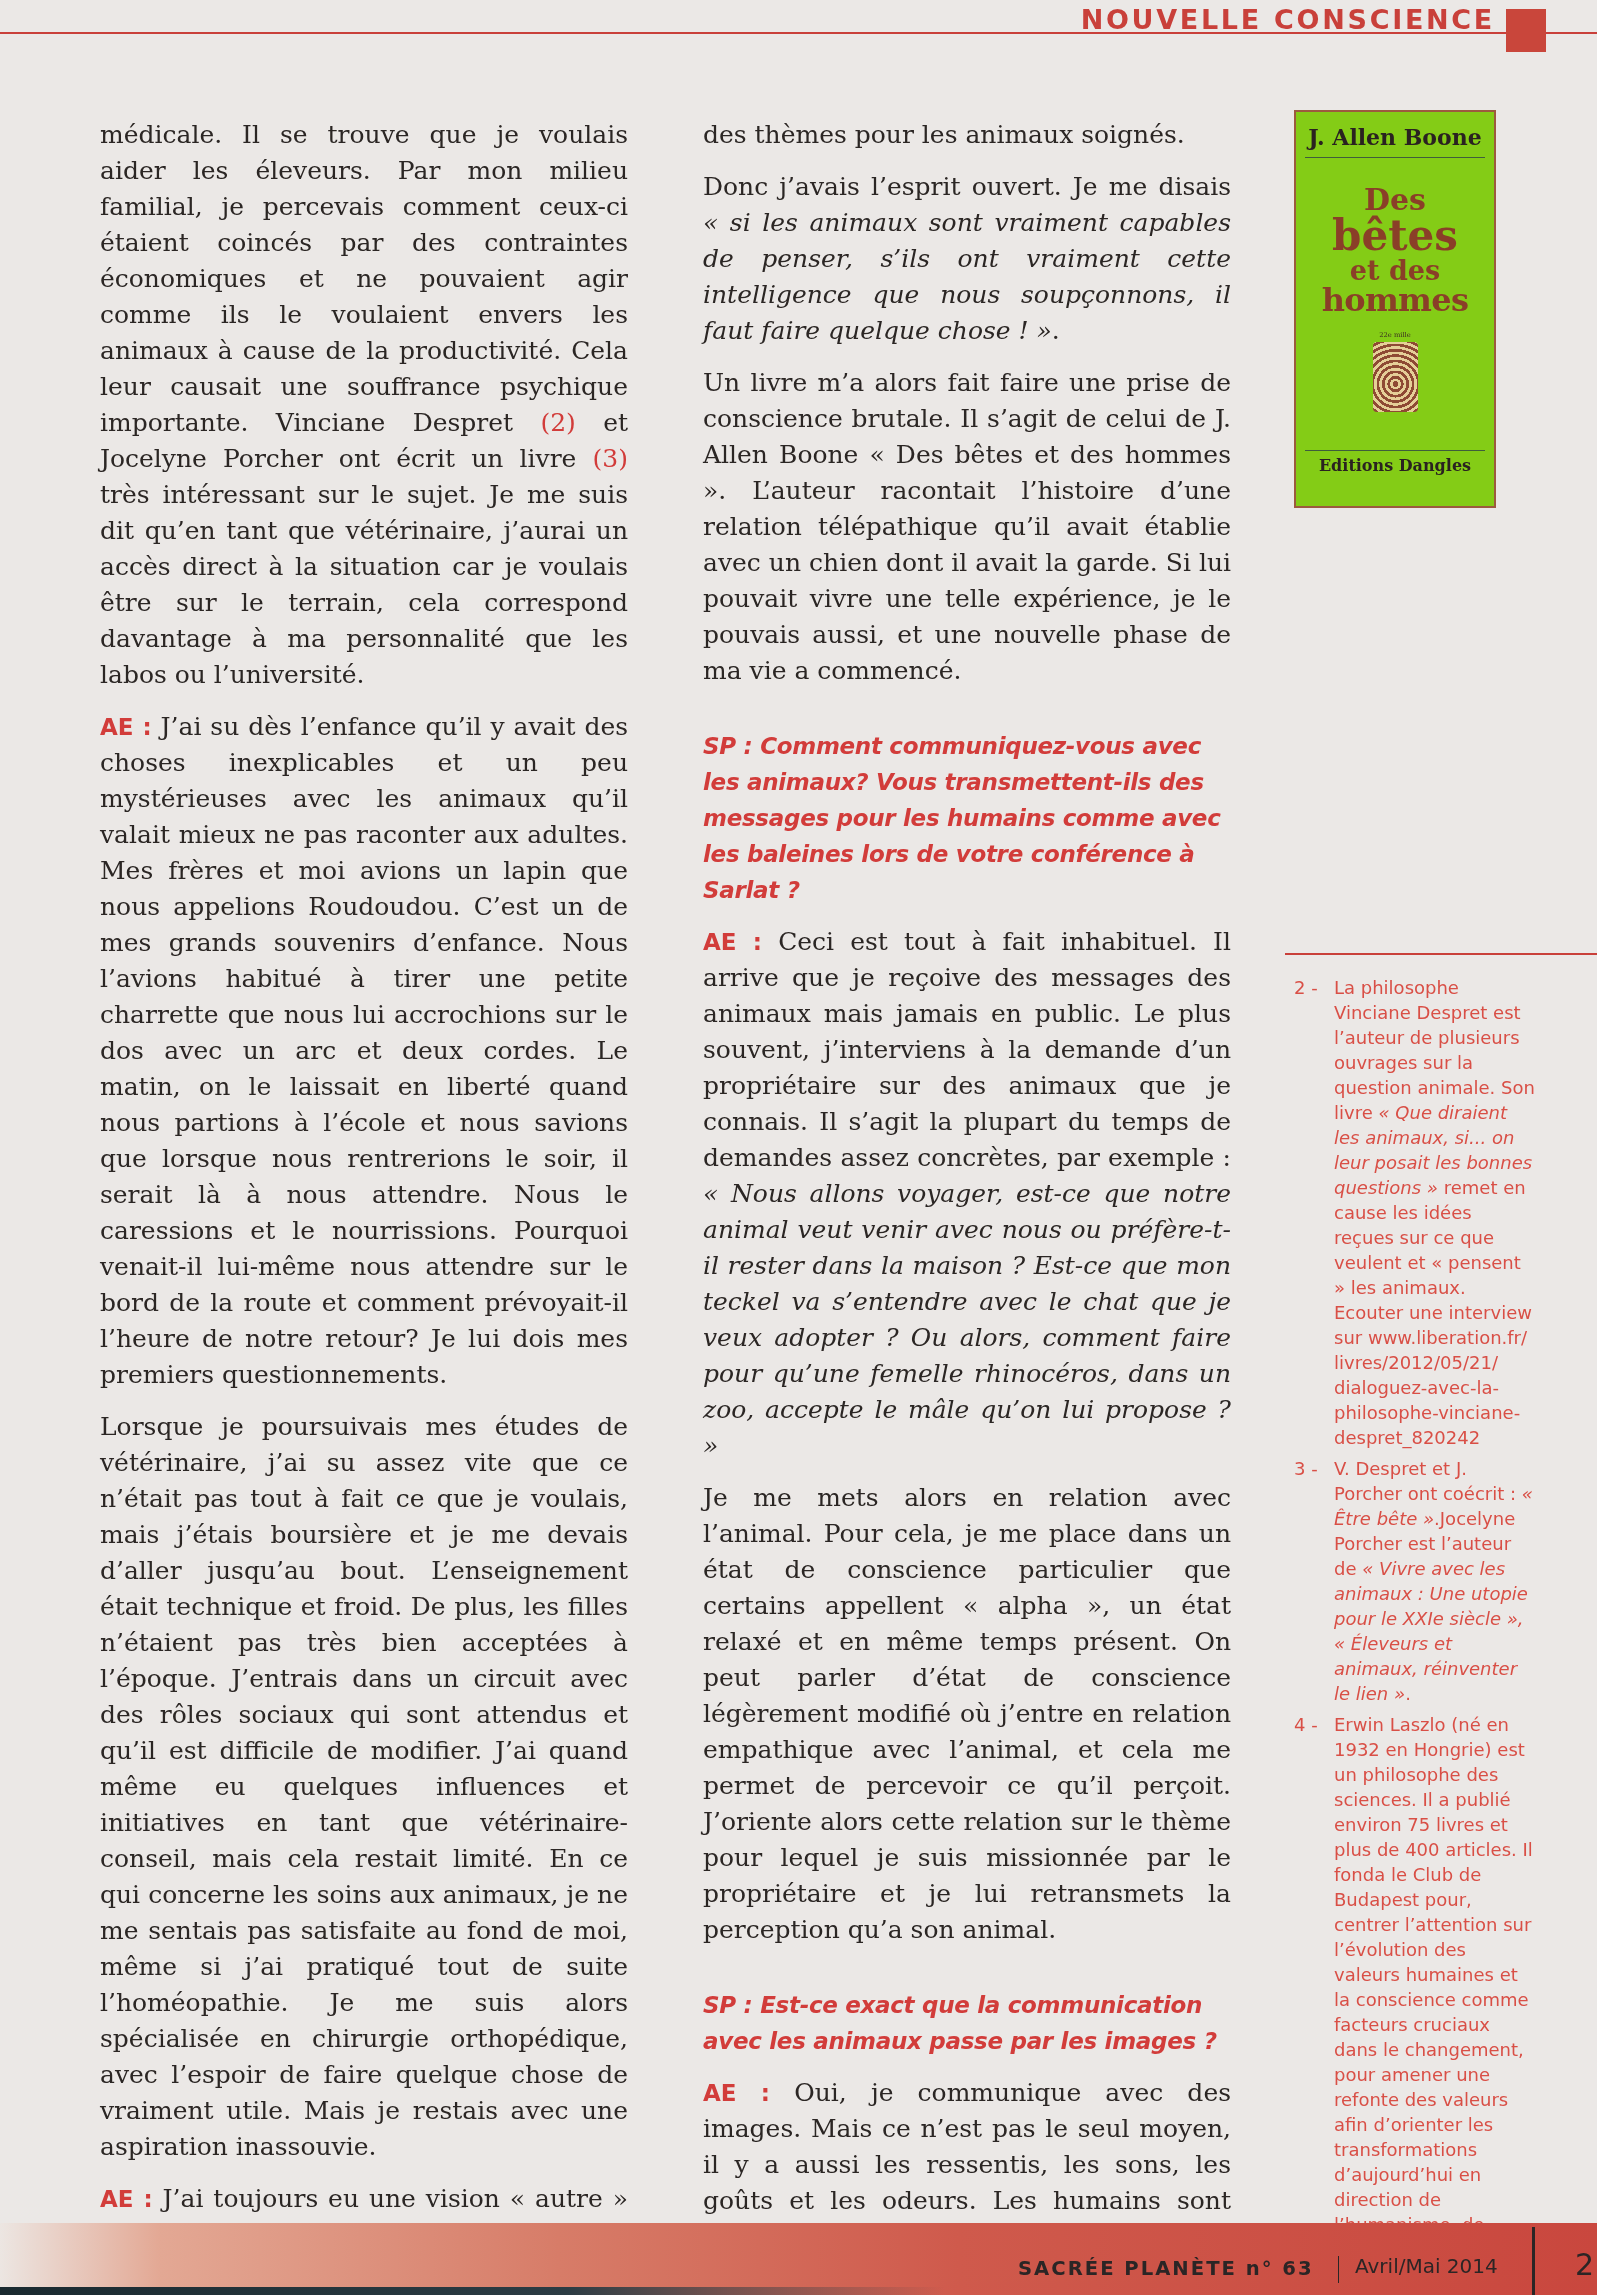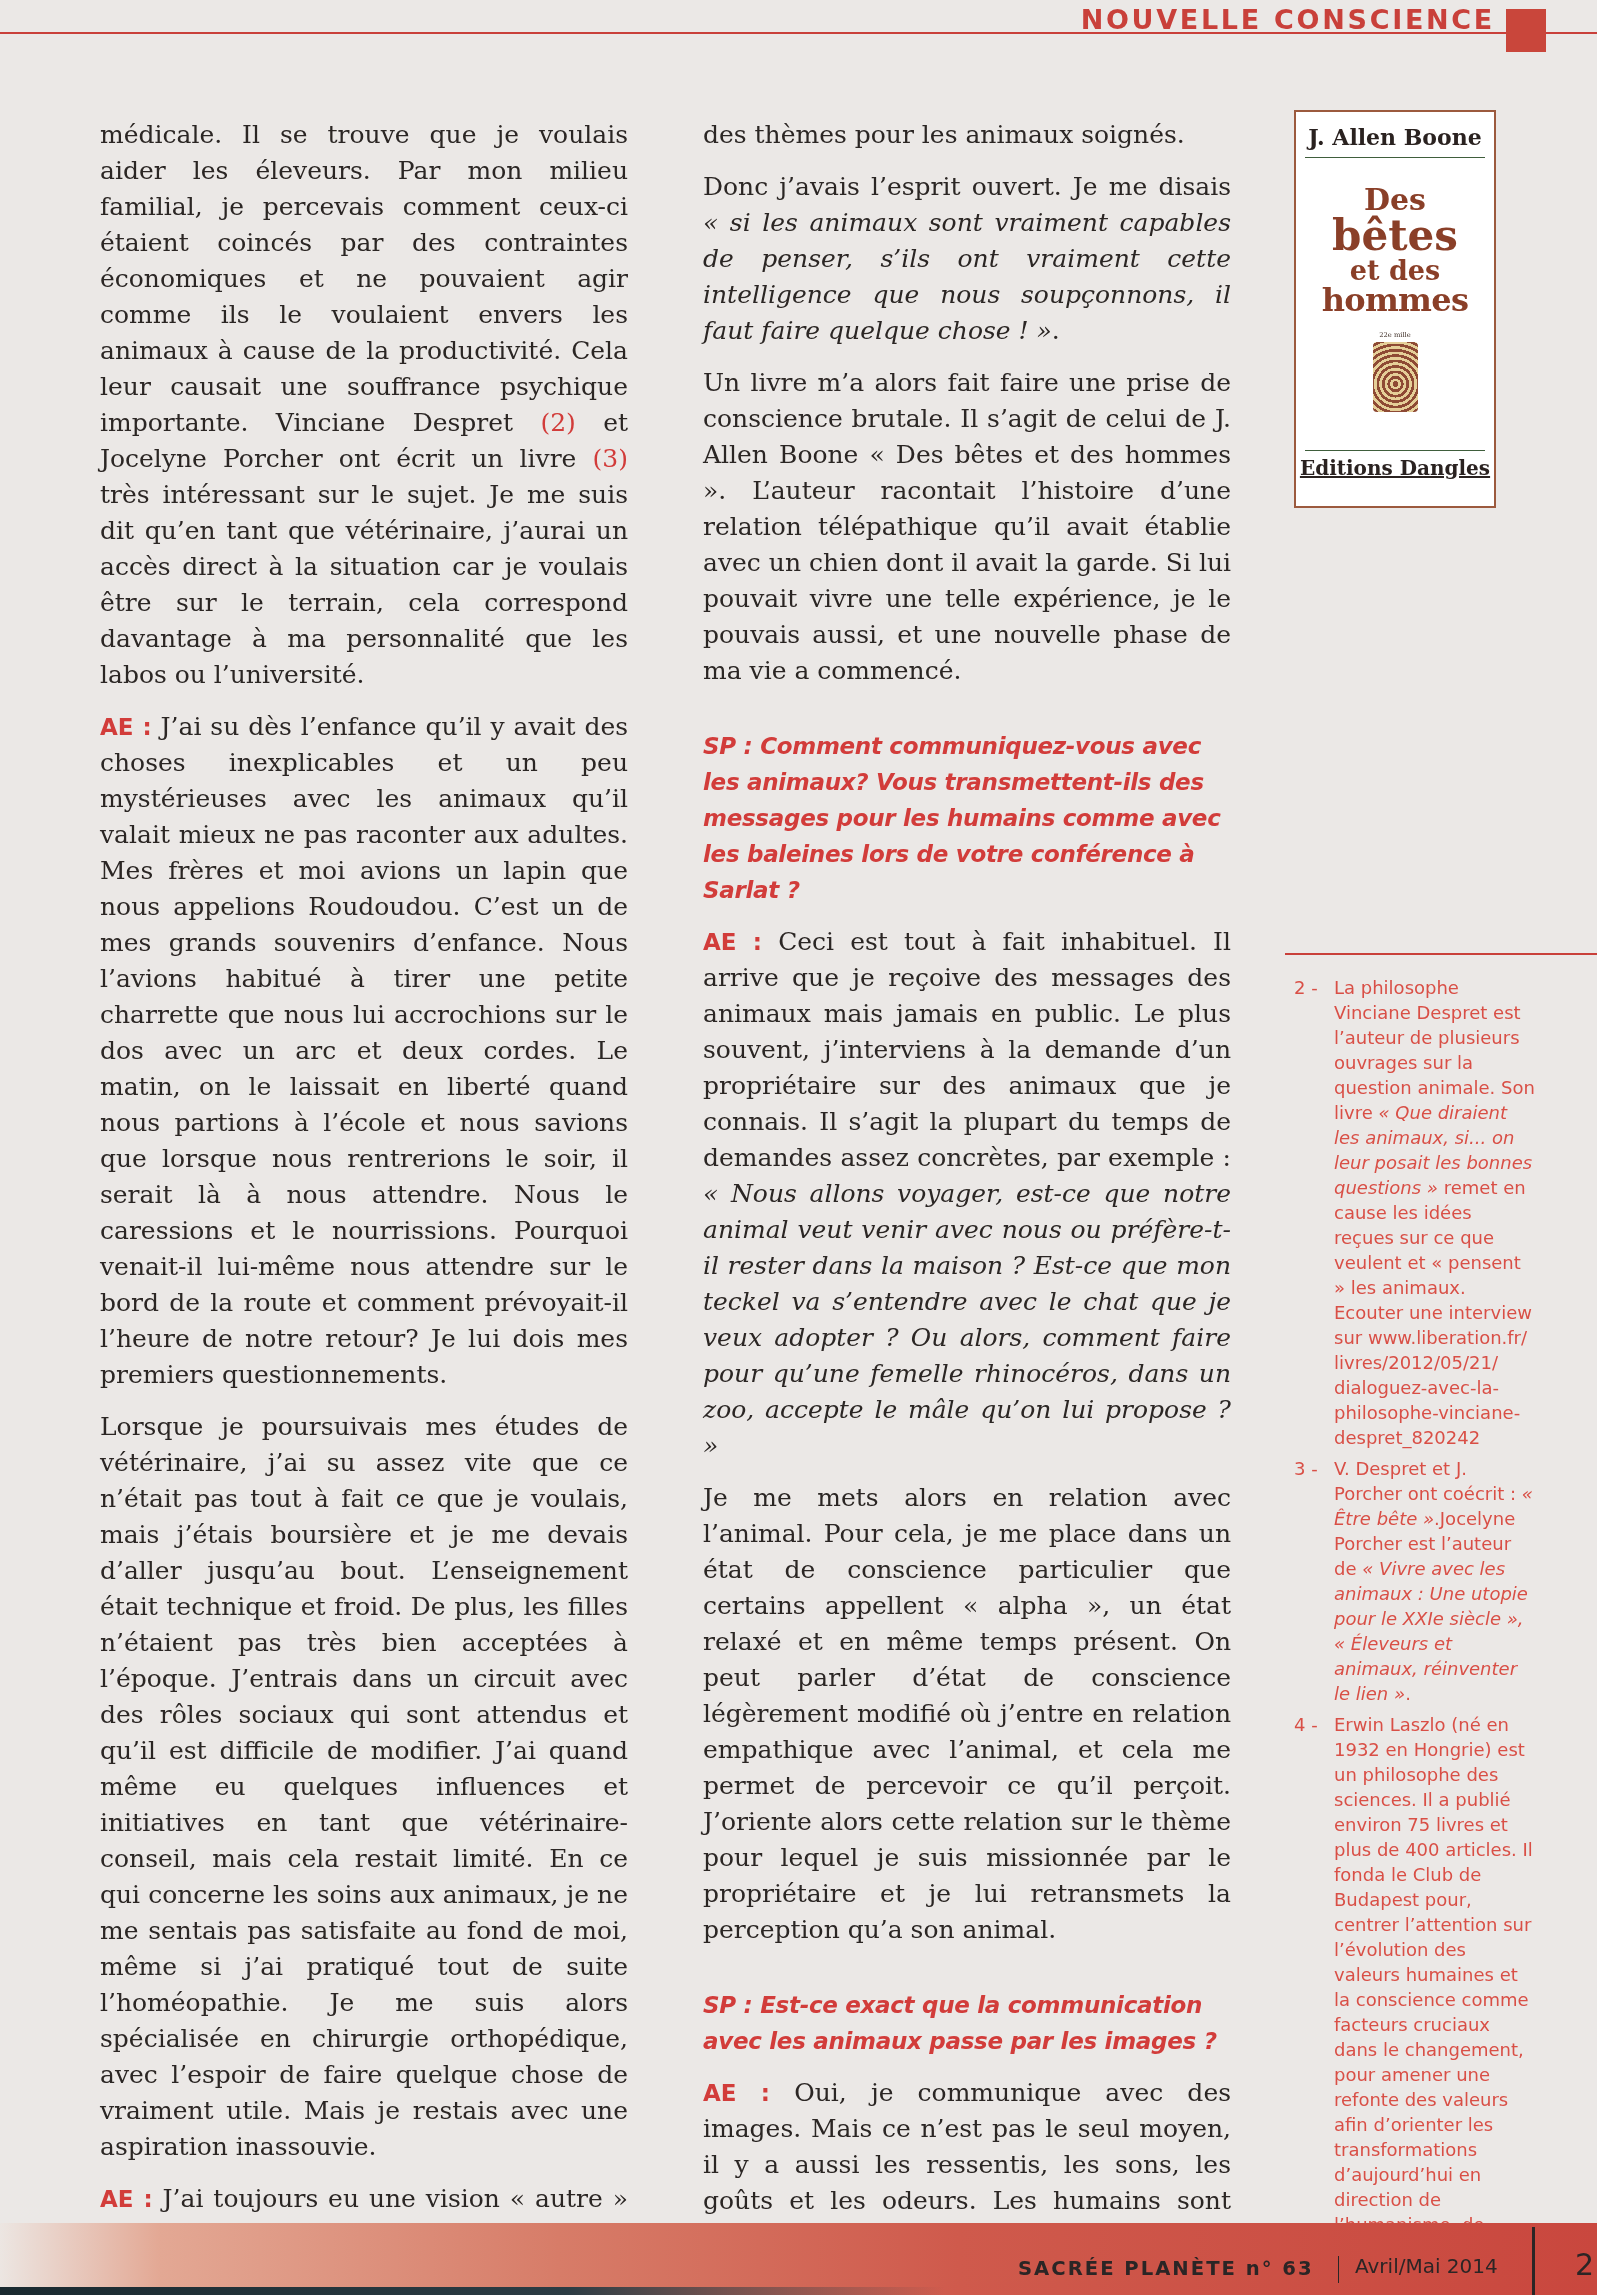--- a/index.html
+++ b/index.html
@@ -36,38 +36,38 @@
       margin-top: 39px !important; letter-spacing: -0.3px;
     }
     .ae {
       font-family: "DejaVu Sans", sans-serif; font-weight: bold; color: #d23c3a;
       font-size: 23px;
     }
     .ref { color: #d23c3a; }
     .it { font-style: italic; }
     .book {
       position: absolute; left: 1294px; top: 110px; width: 202px; height: 398px;
-      background: #ffffff; border: 2px solid #9c5a3e; box-sizing: border-box;
+      background: #84cc16; border: 2px solid #9c5a3e; box-sizing: border-box;
       text-align: center; font-family: "DejaVu Serif", serif;
     }
     .book-author { margin-top: 12px; font-weight: bold; font-size: 22px; color: #2a2220; }
     .book-rule { height: 1.3px; background: #3f5e3c; margin: 6.7px 9.4px 0; }
     .book-title { color: #8a3f28; font-weight: bold; line-height: 1.0; margin-top: 27px; }
     .book-title .l1 { font-size: 30px; display: block; }
     .book-title .l2 { font-size: 42px; display: block; }
     .book-title .l3 { font-size: 27px; display: block; }
     .book-title .l4 { font-size: 32px; display: block; letter-spacing: -0.7px; }
     .book-edition { font-size: 6.7px; margin-top: 15px; color: #3a2a22; }
     .book-emblem {
       width: 45px; height: 70px; margin: 2.7px auto 0;
       background: repeating-radial-gradient(circle at 50% 60%, #8e4a34 0 2.7px, #e5cf98 2.7px 5.4px);
       border-radius: 4px;
     }
     .book-rule2 { height: 1.3px; background: #3f5e3c; margin: 38px 9.4px 0; }
-    .book-publisher { font-weight: bold; font-size: 20px; margin-top: 5.4px; color: #2a2220; text-decoration: underline; }
+    .book-publisher { font-weight: bold; font-size: 16px; margin-top: 5.4px; color: #2a2220; }
     .notes-rule {
       position: absolute; left: 1285px; top: 953px; width: 313px; height: 2px;
       background: #c9403a;
     }
     .notes {
       position: absolute; left: 1294px; top: 975px; width: 243px;
       font-family: "DejaVu Sans", sans-serif; color: #d94f46;
       font-size: 18px; line-height: 25px;
     }
     .note { display: flex; margin-bottom: 6px; }

